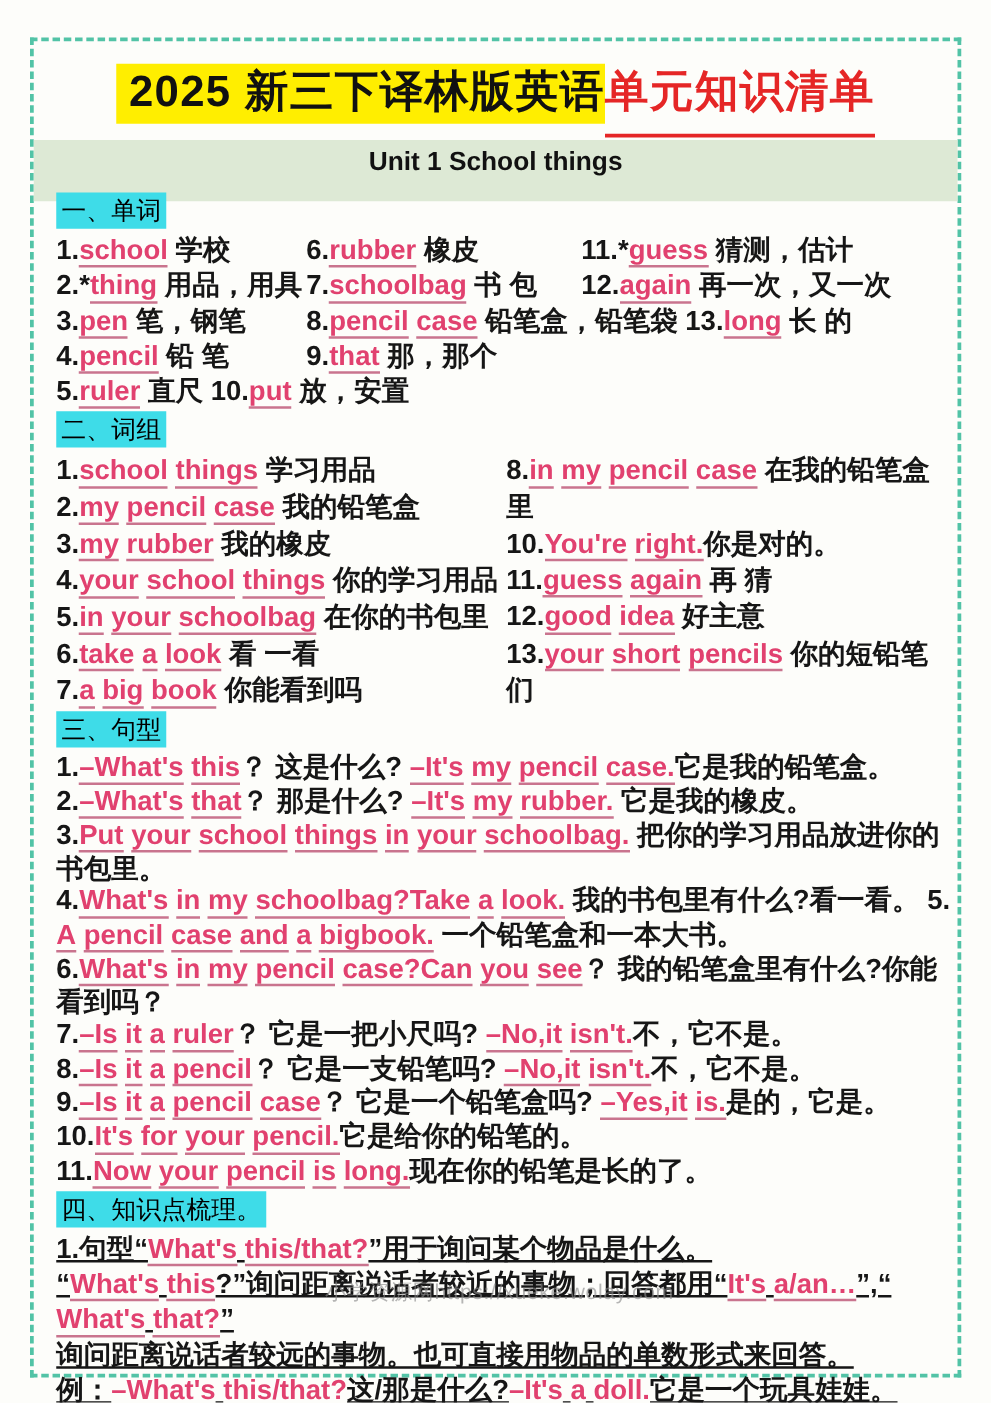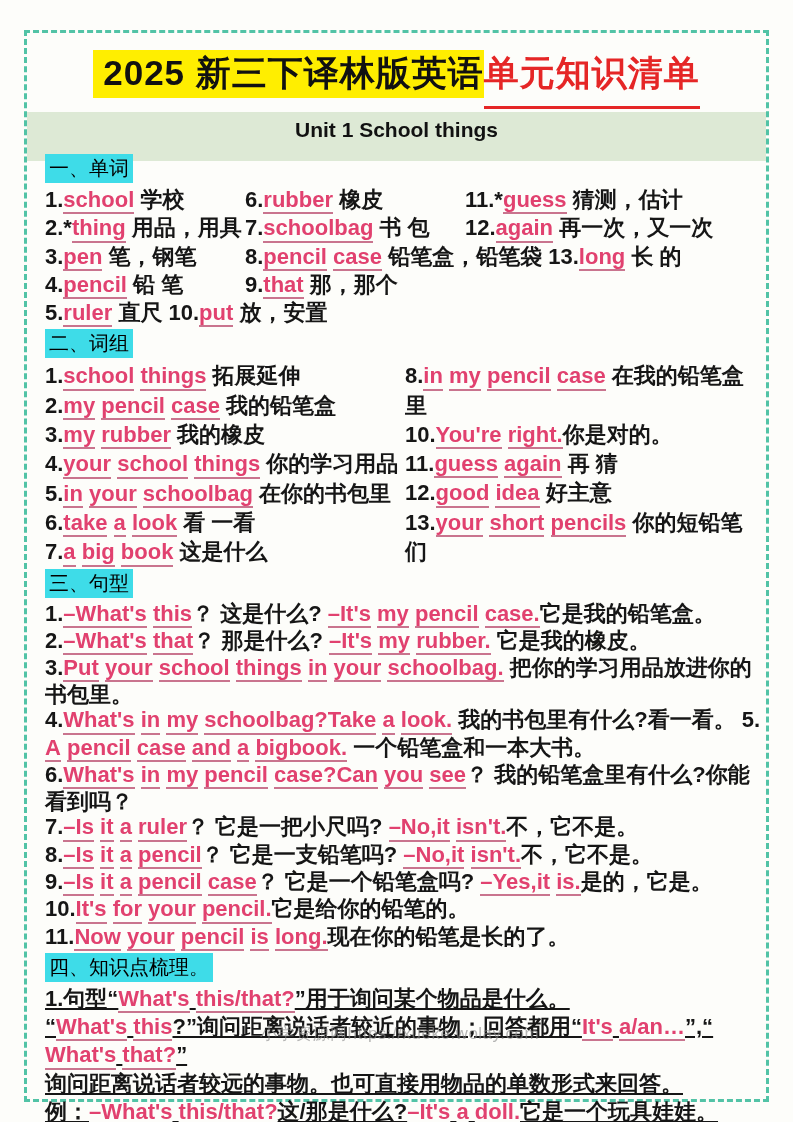--- a/index.html
+++ b/index.html
@@ -78,27 +78,27 @@
       <div class="seg-line word-row"><span class="word-cell"><span class="bt">1.</span><span class="rw">school</span><span class="bt"> 学校</span></span><span class="word-cell"><span class="bt">6.</span><span class="rw">rubber</span><span class="bt"> 橡皮</span></span><span class="word-cell"><span class="bt">11.*</span><span class="rw">guess</span><span class="bt"> 猜测，估计</span></span></div>
       <div class="seg-line word-row"><span class="word-cell"><span class="bt">2.*</span><span class="rw">thing</span><span class="bt"> 用品，用具</span></span><span class="word-cell"><span class="bt">7.</span><span class="rw">schoolbag</span><span class="bt"> 书 包</span></span><span class="word-cell"><span class="bt">12.</span><span class="rw">again</span><span class="bt"> 再一次，又一次</span></span></div>
       <div class="seg-line word-row"><span class="word-cell"><span class="bt">3.</span><span class="rw">pen</span><span class="bt"> 笔，钢笔</span></span><span class="word-cell"><span class="bt">8.</span><span class="rw">pencil</span> <span class="rw">case</span><span class="bt"> 铅笔盒，铅笔袋 </span></span><span class="word-cell"><span class="bt">13.</span><span class="rw">long</span><span class="bt"> 长 的</span></span></div>
       <div class="seg-line word-row"><span class="word-cell"><span class="bt">4.</span><span class="rw">pencil</span><span class="bt"> 铅 笔</span></span><span class="word-cell"><span class="bt">9.</span><span class="rw">that</span><span class="bt"> 那，那个</span></span></div>
       <div class="seg-line word-row"><span class="word-cell"><span class="bt">5.</span><span class="rw">ruler</span><span class="bt"> 直尺 10.</span><span class="rw">put</span><span class="bt"> 放，安置</span></span></div>
     </div>
 
   <div class="chip">二、词组</div>
   <div class="phrase-cols">
     <div class="phrase-col-left" id="phrases-left">
-        <div class="seg-line phrase-line"><span class="bt">1.</span><span class="rw">school</span> <span class="rw">things</span><span class="bt"> 拓展延伸</span></div>
+        <div class="seg-line phrase-line"><span class="bt">1.</span><span class="rw">school</span> <span class="rw">things</span><span class="bt"> 学习用品</span></div>
         <div class="seg-line phrase-line"><span class="bt">2.</span><span class="rw">my</span> <span class="rw">pencil</span> <span class="rw">case</span><span class="bt"> 我的铅笔盒</span></div>
         <div class="seg-line phrase-line"><span class="bt">3.</span><span class="rw">my</span> <span class="rw">rubber</span><span class="bt"> 我的橡皮</span></div>
         <div class="seg-line phrase-line"><span class="bt">4.</span><span class="rw">your</span> <span class="rw">school</span> <span class="rw">things</span><span class="bt"> 你的学习用品</span></div>
         <div class="seg-line phrase-line"><span class="bt">5.</span><span class="rw">in</span> <span class="rw">your</span> <span class="rw">schoolbag</span><span class="bt"> 在你的书包里</span></div>
         <div class="seg-line phrase-line"><span class="bt">6.</span><span class="rw">take</span> <span class="rw">a</span> <span class="rw">look</span><span class="bt"> 看 一看</span></div>
-        <div class="seg-line phrase-line"><span class="bt">7.</span><span class="rw">a</span> <span class="rw">big</span> <span class="rw">book</span><span class="bt"> 这是什么</span></div>
+        <div class="seg-line phrase-line"><span class="bt">7.</span><span class="rw">a</span> <span class="rw">big</span> <span class="rw">book</span><span class="bt"> 你能看到吗</span></div>
       </div>
     <div class="phrase-col-right" id="phrases-right">
         <div class="seg-line phrase-line"><span class="bt">8.</span><span class="rw">in</span> <span class="rw">my</span> <span class="rw">pencil</span> <span class="rw">case</span><span class="bt"> 在我的铅笔盒里</span></div>
         <div class="seg-line phrase-line"><span class="bt">10.</span><span class="rw">You're</span> <span class="rw">right.</span><span class="bt">你是对的。</span></div>
         <div class="seg-line phrase-line"><span class="bt">11.</span><span class="rw">guess</span> <span class="rw">again</span><span class="bt"> 再 猜</span></div>
         <div class="seg-line phrase-line"><span class="bt">12.</span><span class="rw">good</span> <span class="rw">idea</span><span class="bt"> 好主意</span></div>
         <div class="seg-line phrase-line"><span class="bt">13.</span><span class="rw">your</span> <span class="rw">short</span> <span class="rw">pencils</span><span class="bt"> 你的短铅笔们</span></div>
       </div>
   </div>
 

